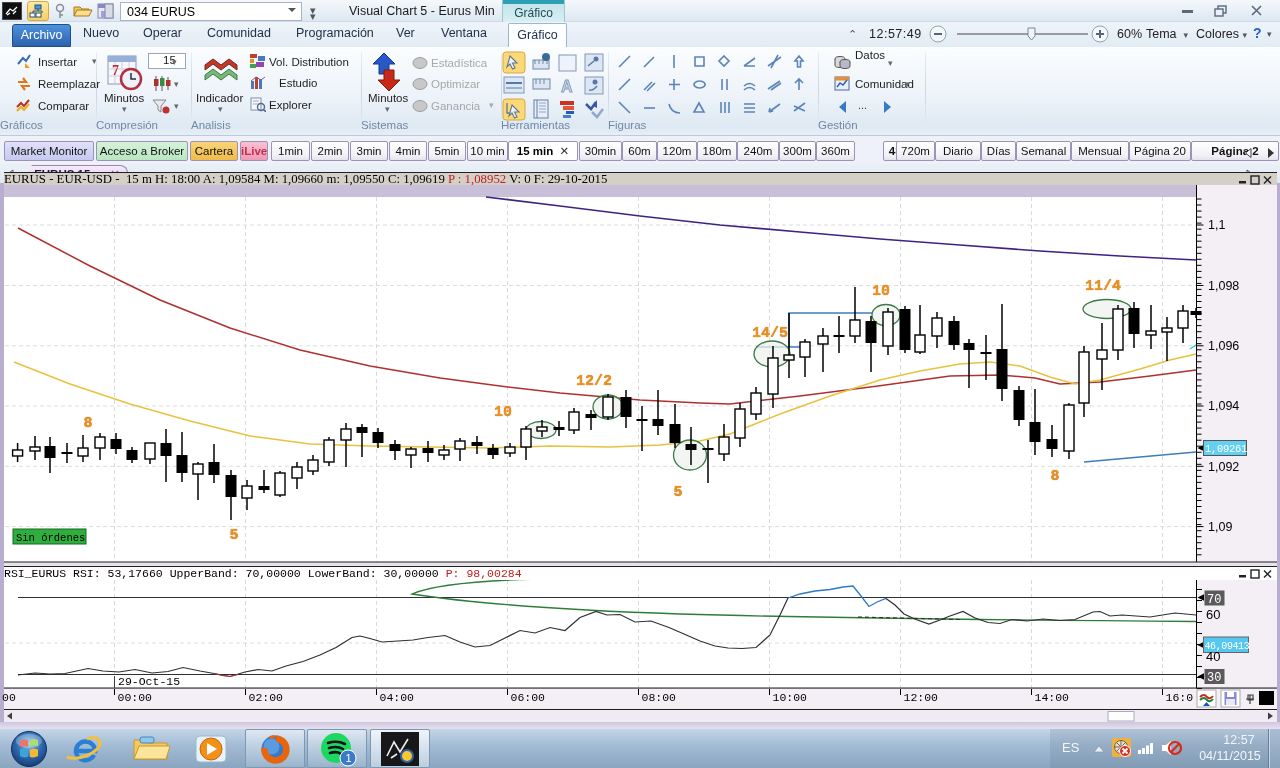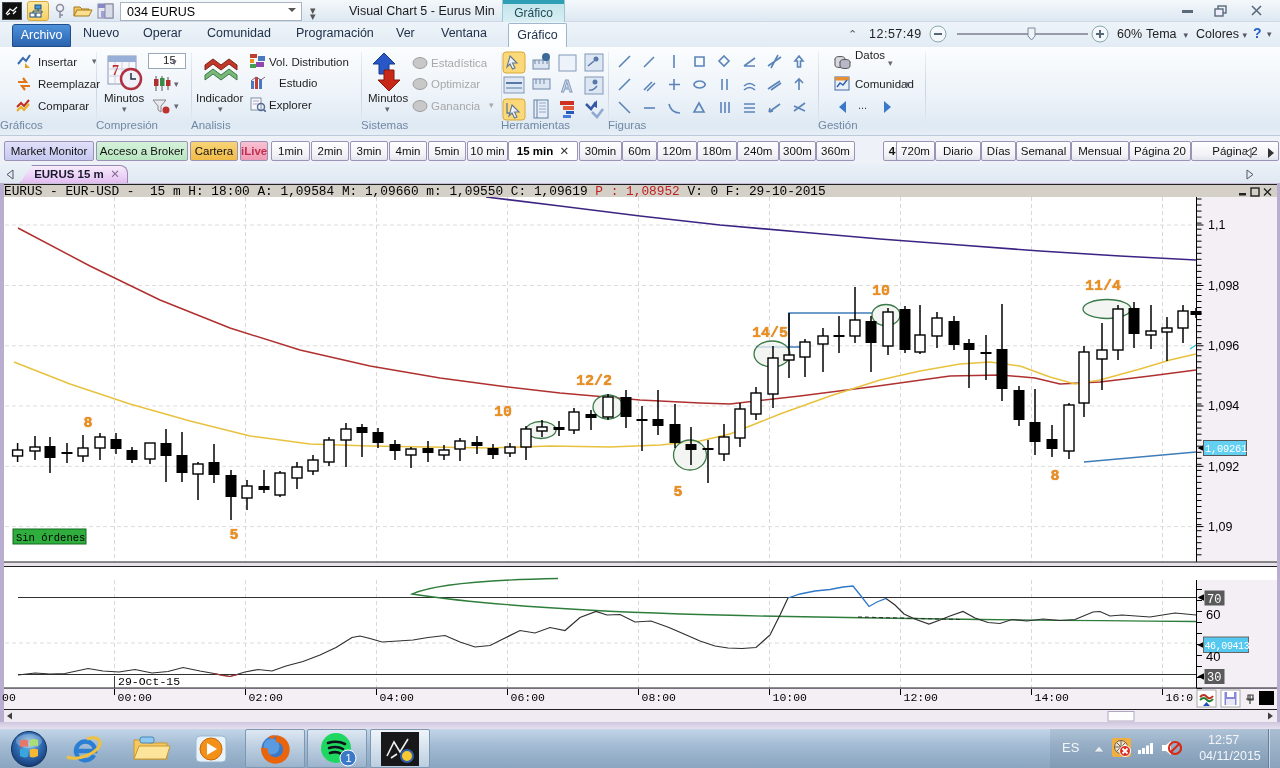--- a/index.html
+++ b/index.html
@@ -8,21 +8,21 @@
 #titlebar{left:0;top:0;width:1280px;height:22px;background:linear-gradient(#f4f8fb,#dde8f2);border-bottom:1px solid #cdd9e6}
 #menurow{left:0;top:22px;width:1280px;height:25px;background:linear-gradient(#eef4f9,#e2ebf4)}
 #ribbon{left:0;top:47px;width:1280px;height:89px;background:linear-gradient(#fbfdfe,#edf3f9 55%,#dfe9f3 90%,#e6eef6);border-bottom:1px solid #bccadb}
 .gsep{position:absolute;top:52px;width:1px;height:78px;background:linear-gradient(#e7eef6,#c9d5e2,#e7eef6)}
 .glabel{position:absolute;top:119px;text-align:left;font-size:11.5px;color:#7189a5}
 .rbtn{position:absolute;font-size:11.5px;color:#1e1e1e;white-space:nowrap}
 
 #toolbar{left:0;top:136px;width:1280px;height:28px;background:#eef1f7}
 .tfb{position:absolute;top:5px;height:20px;border:1px solid #9b93b5;background:linear-gradient(#ffffff,#e9e9f2);font-size:11.5px;color:#111;text-align:center;border-radius:2px;line-height:18px;white-space:nowrap;overflow:hidden}
 #tabrow{left:0;top:164px;width:1280px;height:19px;background:linear-gradient(#eaf0f7,#dfe8f2)}
-#chartheader{left:4px;top:184px;width:1273px;height:13px;background:#d4d0c8;font-family:Liberation Mono, monospace;font-size:12.8px;line-height:13px;white-space:pre;color:#000;border-top:1px solid #222}
+#chartheader{left:4px;top:172px;width:1273px;height:13px;background:#d4d0c8;font-family:Liberation Serif, serif;font-size:12.8px;line-height:13px;white-space:pre;color:#000;border-top:1px solid #222}
 #rsiheader{left:4px;top:567.5px;width:1273px;height:12.5px;background:#fff;font-family:"Liberation Mono", monospace;font-size:11.5px;line-height:12px;white-space:pre;color:#000}
 #taskbar{left:0;top:729px;width:1280px;height:39px;background:linear-gradient(#c3d6e9,#a4bcd4 40%,#8aa5c0)}
 #tbtopline{left:0;top:722px;width:1280px;height:7px;background:linear-gradient(#cfc6de,#e6e0ee)}
 .winborder{background:#b9aed0}
 </style></head>
 <body>
 <div id="app">
 <div class="abs winborder" style="left:0;top:136px;width:4px;height:586px"></div>
 <div class="abs winborder" style="left:1277px;top:136px;width:3px;height:586px"></div>
 <div id="titlebar" class="abs">
@@ -365,21 +365,21 @@
       <div class="tfb" style="left:779px;width:37px;background:linear-gradient(#ffffff,#f2f2f7 70%,#e4e4ee);color:#111;font-weight:normal">300m</div>
       <div class="tfb" style="left:816px;width:39px;background:linear-gradient(#ffffff,#f2f2f7 70%,#e4e4ee);color:#111;font-weight:normal">360m</div>
       <div class="tfb" style="left:883px;width:41px;background:linear-gradient(#ffffff,#f2f2f7 70%,#e4e4ee);color:#111;font-weight:bold">480m</div>
       <div class="tfb" style="left:896px;width:39px;background:linear-gradient(#ffffff,#f2f2f7 70%,#e4e4ee);color:#111;font-weight:normal">720m</div>
       <div class="tfb" style="left:935px;width:46px;background:linear-gradient(#ffffff,#f2f2f7 70%,#e4e4ee);color:#111;font-weight:normal">Diario</div>
       <div class="tfb" style="left:981px;width:35px;background:linear-gradient(#ffffff,#f2f2f7 70%,#e4e4ee);color:#111;font-weight:normal">Días</div>
       <div class="tfb" style="left:1016px;width:55px;background:linear-gradient(#ffffff,#f2f2f7 70%,#e4e4ee);color:#111;font-weight:normal">Semanal</div>
       <div class="tfb" style="left:1071px;width:58px;background:linear-gradient(#ffffff,#f2f2f7 70%,#e4e4ee);color:#111;font-weight:normal">Mensual</div>
       <div class="tfb" style="left:1129px;width:62px;background:linear-gradient(#ffffff,#f2f2f7 70%,#e4e4ee);color:#111;font-weight:normal">Página 20</div>
       <div class="tfb" style="left:508px;width:70px;background:#ffffff;color:#000;font-weight:bold">15 min&nbsp;&nbsp;<span style="font-weight:normal;color:#333">✕</span></div>
-      <div class="tfb" style="left:1191px;width:88px;background:linear-gradient(#ffffff,#f2f2f7 70%,#e4e4ee);color:#111;font-weight:normal">Página 2</div>
+      <div class="tfb" style="left:1191px;width:88px;background:linear-gradient(#ffffff,#f2f2f7 70%,#e4e4ee);color:#111;font-weight:bold">Página 2</div>
       <svg class="abs" style="left:1244px;top:11px" width="36" height="13">
         <path d="M7 1.5 v9 l-5.5 -4.5 z" fill="#f8f8fc" stroke="#444" stroke-width="1"></path>
         <path d="M24 1 v10 l6 -5 z" fill="#333"></path>
       </svg>
     </div>
 <div id="tabrow" class="abs">
       <svg class="abs" style="left:4px;top:4px" width="14" height="13">
         <path d="M9 2 v9 l-6 -4.5 z" fill="none" stroke="#556" stroke-width="1"></path>
       </svg>
       <div class="abs" style="left:20px;top:1px;width:108px;height:18px;background:linear-gradient(#f7ecfc,#eacdf6 70%,#e2bdf0);border:1px solid #9a88b0;border-bottom:none;border-radius:6px 8px 0 0;clip-path:polygon(12px 0,100% 0,100% 100%,0 100%);font-size:11.5px;font-weight:bold;color:#1a1a2e;text-align:center;line-height:17px;padding-left:6px">EURUS 15 m &nbsp;<span style="font-weight:normal;color:#8a6a9a">✕</span></div>
@@ -735,20 +735,25 @@
 <rect x="4" y="710" width="1273" height="12" fill="#f0ebf2"></rect>
 <path d="M12 712.5 l-5 3.5 5 3.5 z" fill="#404040"></path>
 <rect x="1108" y="711.5" width="26" height="9.5" fill="#fdfdfd" stroke="#b0a8c0"></rect>
 <path d="M1268 712.5 l5 3.5 -5 3.5 z" fill="#404040"></path>
     </svg>
 <div id="chartheader" class="abs"><span>EURUS - EUR-USD -  15 m H: 18:00 A: 1,09584 M: 1,09660 m: 1,09550 C: 1,09619 </span><span style="color:#c02020">P : 1,08952 </span><span>V: 0 F: 29-10-2015</span><svg style="position:absolute;right:3px;top:1.5px" width="37" height="10">
         <rect x="2" y="6" width="7" height="2.5" fill="#222"></rect>
         <rect x="14" y="1" width="8" height="8" fill="none" stroke="#222" stroke-width="1.4"></rect>
         <path d="M27 1.5 l7 7 m0 -7 l-7 7" stroke="#222" stroke-width="1.4"></path>
       </svg></div>
+<div id="rsiheader" class="abs"><span>RSI_EURUS RSI: 53,17660 UpperBand: 70,00000 LowerBand: 30,00000 </span><span style="color:#c02020">P: 98,00284</span><svg style="position:absolute;right:3px;top:1px" width="37" height="10">
+        <rect x="2" y="6" width="7" height="2.5" fill="#222"></rect>
+        <rect x="14" y="1" width="8" height="8" fill="none" stroke="#222" stroke-width="1.4"></rect>
+        <path d="M27 1.5 l7 7 m0 -7 l-7 7" stroke="#222" stroke-width="1.4"></path>
+      </svg></div>
 <div id="tbtopline" class="abs"></div>
 <div id="taskbar" class="abs">
       <div class="abs" style="left:1050px;top:0;width:230px;height:39px;background:rgba(90,110,135,0.18)"></div>
       <svg class="abs" style="left:8px;top:1px" width="42" height="38">
         <defs>
           <radialGradient id="orb" cx="50%" cy="35%" r="65%">
             <stop offset="0%" stop-color="#8ec8ee"></stop>
             <stop offset="55%" stop-color="#2e6ab2"></stop>
             <stop offset="100%" stop-color="#173c74"></stop>
           </radialGradient>
@@ -812,16 +817,16 @@
         <rect x="0" y="9" width="3" height="4" fill="#fff"></rect>
         <rect x="4" y="7" width="3" height="6" fill="#fff"></rect>
         <rect x="8" y="4.5" width="3" height="8.5" fill="#fff"></rect>
         <rect x="12" y="2" width="3" height="11" fill="#fff"></rect>
       </svg>
       <svg class="abs" style="left:1160px;top:10px" width="22" height="18">
         <path d="M2 6 v6 h4 l5 4 V2 L6 6 z" fill="#fff"></path>
         <circle cx="15" cy="9" r="6" fill="none" stroke="#d82818" stroke-width="2.2"></circle>
         <path d="M11 13 L19 5" stroke="#d82818" stroke-width="2.2"></path>
       </svg>
-      <div class="abs" style="left:1208px;top:4px;width:62px;font-size:12.5px;color:#f2f6fa;">12:57</div>
+      <div class="abs" style="left:1208px;top:4px;width:62px;font-size:12.5px;color:#f2f6fa;text-align:center">12:57</div>
       <div class="abs" style="left:1190px;top:20px;width:80px;font-size:12.5px;color:#f2f6fa;text-align:center">04/11/2015</div>
       <div class="abs" style="left:1268px;top:0;width:12px;height:39px;background:linear-gradient(#aabdd1,#8aa2bc);border-left:1px solid #67809a;box-shadow:inset 1px 0 0 rgba(255,255,255,0.5)"></div>
     </div>
 </div>
 </body></html>

